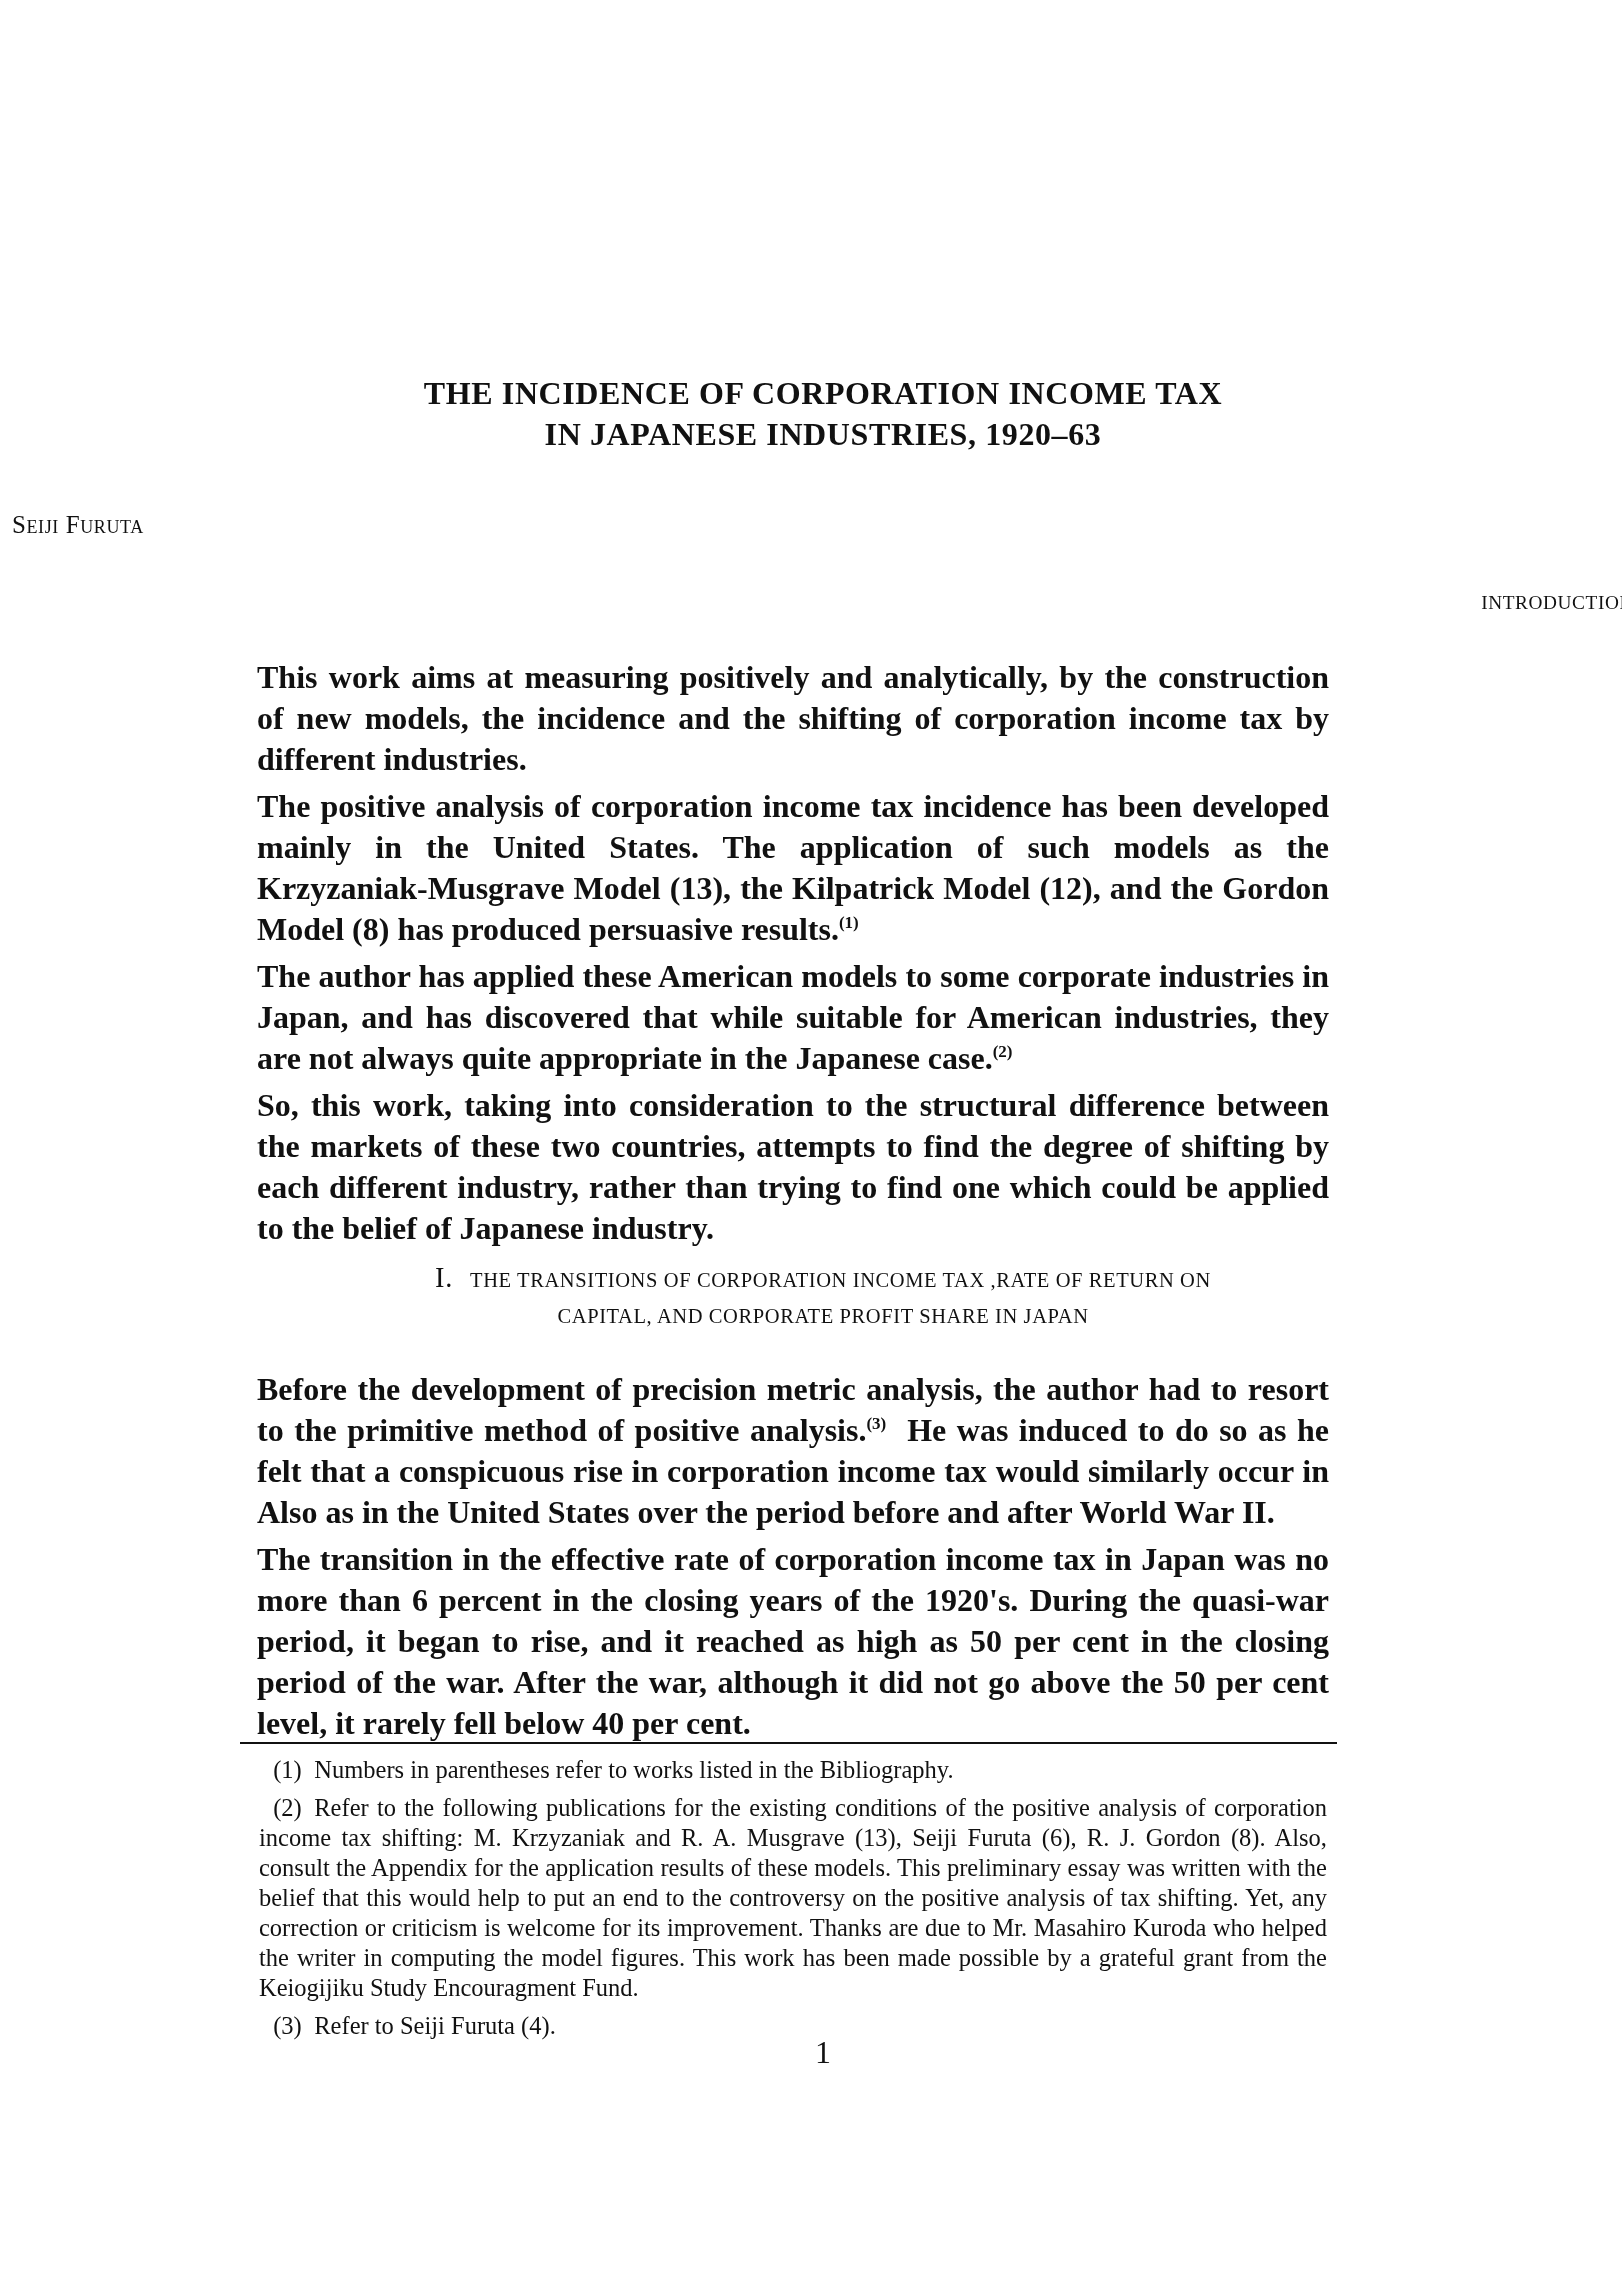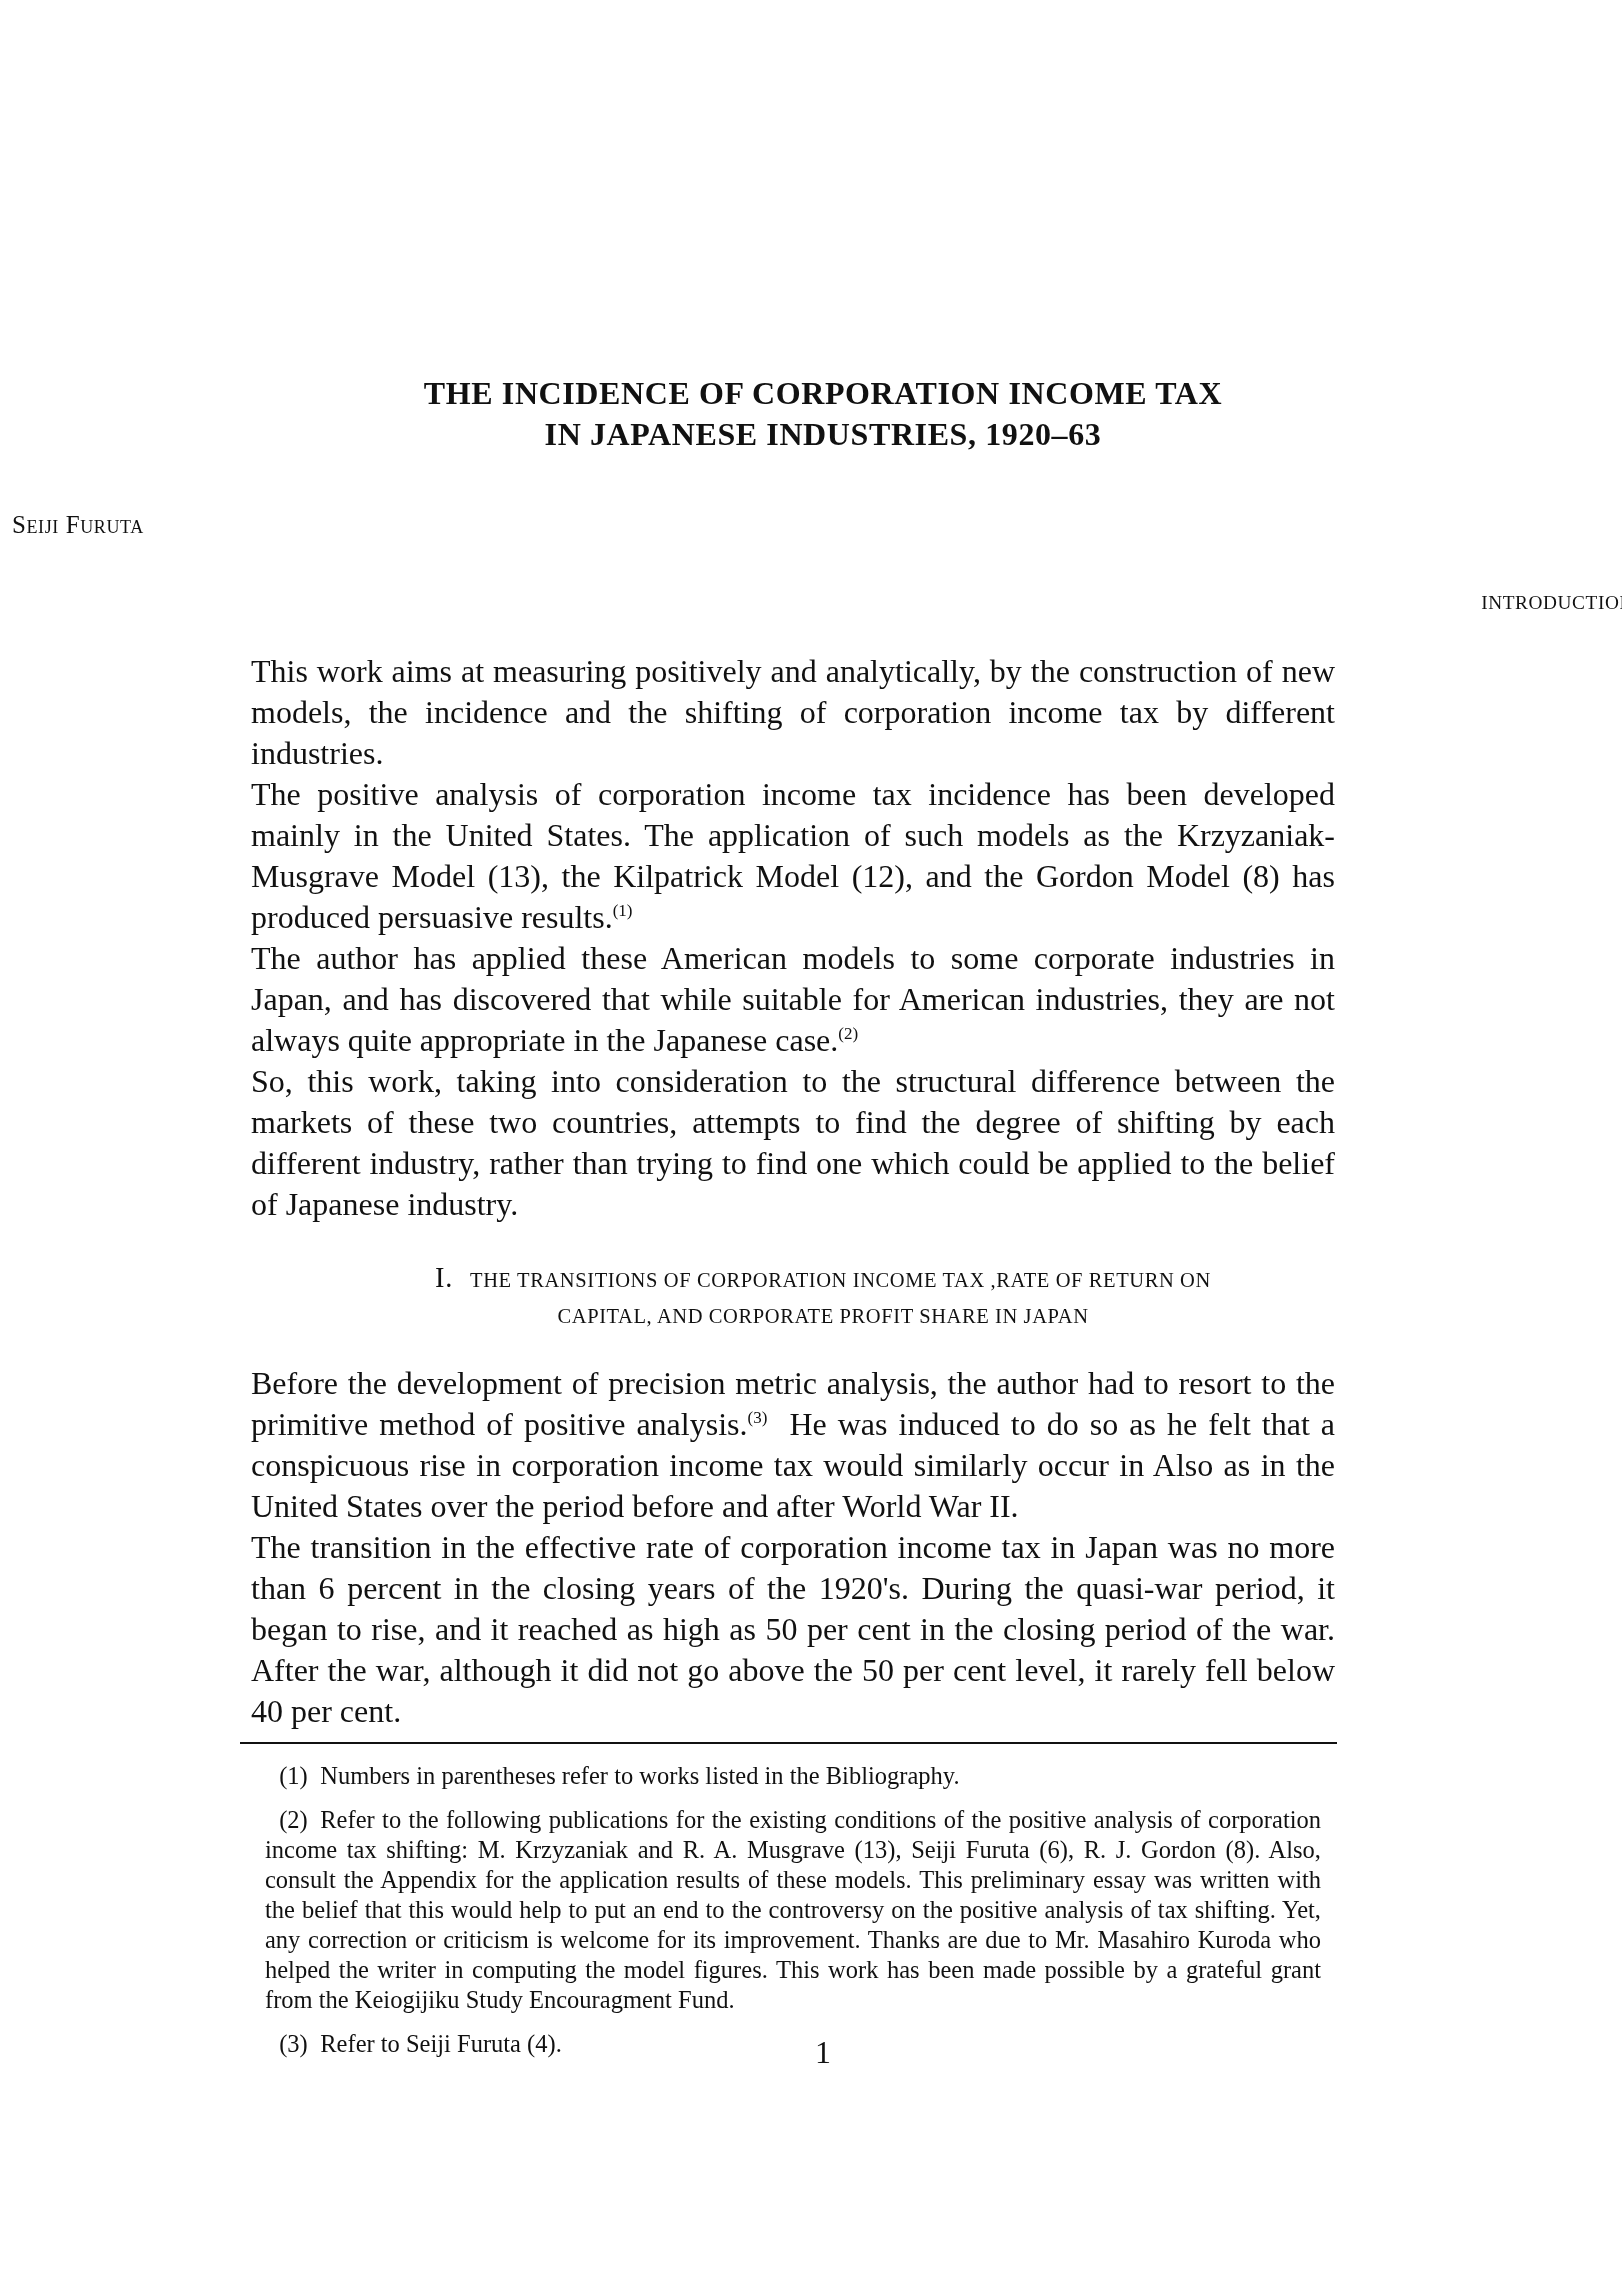--- a/index.html
+++ b/index.html
@@ -7,29 +7,29 @@
          font-family: "Liberation Serif", "DejaVu Serif", serif; color: #111; }
   .page { position: absolute; left: 12px; top: 0; width: 1622px; height: 2295px; }
   .title { position: absolute; left: 0; width: 1622px; top: 373px; text-align: center;
            font-weight: bold; font-size: 32px; line-height: 41px; letter-spacing: 0.6px; }
   .author { position: absolute; left: 0; width: 1622px; top: 511px; 
             font-size: 25px; font-variant: small-caps; letter-spacing: 0.6px; }
   .intro-h { position: absolute; left: 0; width: 1622px; top: 592px; text-align: right;
              font-size: 19.3px; letter-spacing: 0.6px; }
   .body { position: absolute; left: 239px; width: 1084px; font-size: 32px; line-height: 41px;
           text-align: justify; }
-  .body p { margin: 0; text-indent: 0; }
+  .body p { margin: 6px; text-indent: 0; font-weight: bold; }
   sup { font-size: 17px; vertical-align: super; line-height: 0; }
   .sec-h { position: absolute; left: 0; width: 1622px; top: 1260px; text-align: center;
            font-size: 20.5px; line-height: 36px; letter-spacing: 0.6px; }
   .sec-h .num { font-size: 28.4px; }
   .rule { position: absolute; left: 228px; width: 1097px; top: 1742px; height: 2.3px; background: #111; }
   .notes { position: absolute; left: 239px; width: 1084px; top: 1747px; font-size: 24.5px;
            line-height: 30px; text-align: justify; }
-  .notes p { margin: 14px; }
+  .notes p { margin: 8px; }
   .notes .n { display: inline-block; margin-left: 14.2px; margin-right: 12.5px; }
   .pageno { position: absolute; left: 0; width: 1622px; top: 2034px; text-align: center; font-size: 32px; }
 </style>
 </head>
 <body>
 
 <div class="page">
 
   <div class="title">
     <div>THE INCIDENCE OF CORPORATION INCOME TAX</div>

